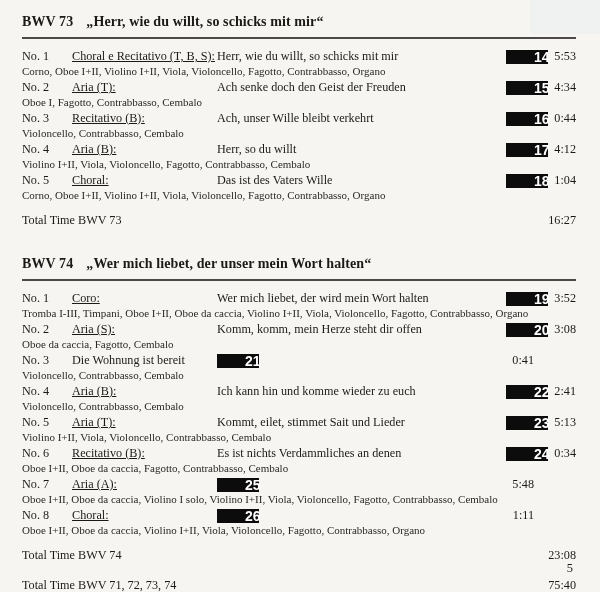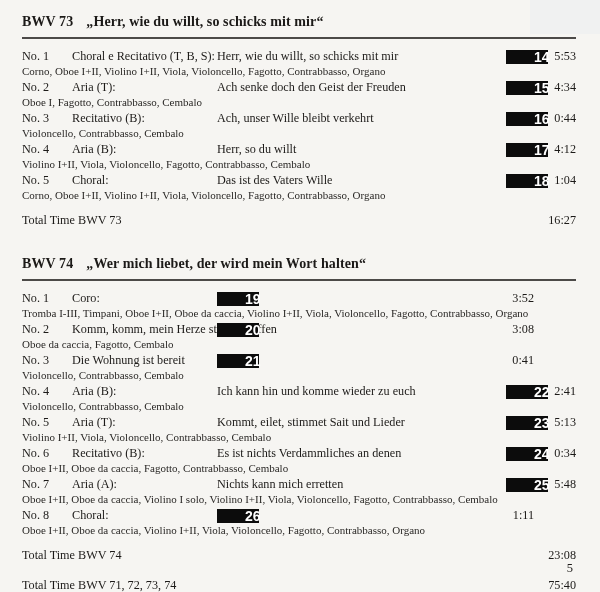--- a/index.html
+++ b/index.html
@@ -45,21 +45,21 @@
   .track-row { margin-bottom: 1px; }
   .main-line {
     display: grid;
     grid-template-columns: 50px 145px 1fr 28px 42px;
     align-items: baseline;
     font-size: 12.2px;
     line-height: 17px;
     white-space: nowrap;
   }
   .col-no { }
-  .col-type { overflow: visible; }
+  .col-type { overflow: visible; text-decoration: underline; }
   .col-title { }
   .col-badge-wrap { line-height: 17px; }
   .badge {
     display: inline-block;
     width: 14px;
     height: 14px;
     background: #0c0c0c;
     color: #ffffff;
     font-family: "Liberation Sans", sans-serif;
     font-size: 14px;
@@ -167,37 +167,39 @@
 </div>
     <div class="total-row">
       <span>Total Time BWV 73</span>
       <span>16:27</span>
     </div>
   </section>
 
   <section class="bwv-section">
     <div class="section-header">
       <span class="bwv-code">BWV 74</span>
-      <span class="bwv-title">„Wer mich liebet, der wird mein Wort halten“</span>
+      <span class="bwv-title">„Wer mich liebet, der unser mein Wort halten“</span>
     </div>
     <div class="rule"></div>
     <div>
   <div class="track-row">
     <div class="main-line">
       <span class="col-no">No. 1</span>
       <span class="col-type">Coro:</span>
+      <span class="col-title">Wer mich liebet, der wird mein Wort halten</span>
       <span class="col-badge-wrap"><span class="badge">19</span></span>
       <span class="col-time">3:52</span>
     </div>
     <div class="instr-line">Tromba I-III, Timpani, Oboe I+II, Oboe da caccia, Violino I+II, Viola, Violoncello, Fagotto, Contrabbasso, Organo</div>
   </div>
 
   <div class="track-row">
     <div class="main-line">
       <span class="col-no">No. 2</span>
+      <span class="col-type">Aria (S):</span>
       <span class="col-title">Komm, komm, mein Herze steht dir offen</span>
       <span class="col-badge-wrap"><span class="badge">20</span></span>
       <span class="col-time">3:08</span>
     </div>
     <div class="instr-line">Oboe da caccia, Fagotto, Cembalo</div>
   </div>
 
   <div class="track-row">
     <div class="main-line">
       <span class="col-no">No. 3</span>
@@ -238,21 +240,20 @@
       <span class="col-badge-wrap"><span class="badge">24</span></span>
       <span class="col-time">0:34</span>
     </div>
     <div class="instr-line">Oboe I+II, Oboe da caccia, Fagotto, Contrabbasso, Cembalo</div>
   </div>
 
   <div class="track-row">
     <div class="main-line">
       <span class="col-no">No. 7</span>
       <span class="col-type">Aria (A):</span>
-      <span class="col-title">Nichts kann mich erretten</span>
       <span class="col-badge-wrap"><span class="badge">25</span></span>
       <span class="col-time">5:48</span>
     </div>
     <div class="instr-line">Oboe I+II, Oboe da caccia, Violino I solo, Violino I+II, Viola, Violoncello, Fagotto, Contrabbasso, Cembalo</div>
   </div>
 
   <div class="track-row">
     <div class="main-line">
       <span class="col-no">No. 8</span>
       <span class="col-type">Choral:</span>

